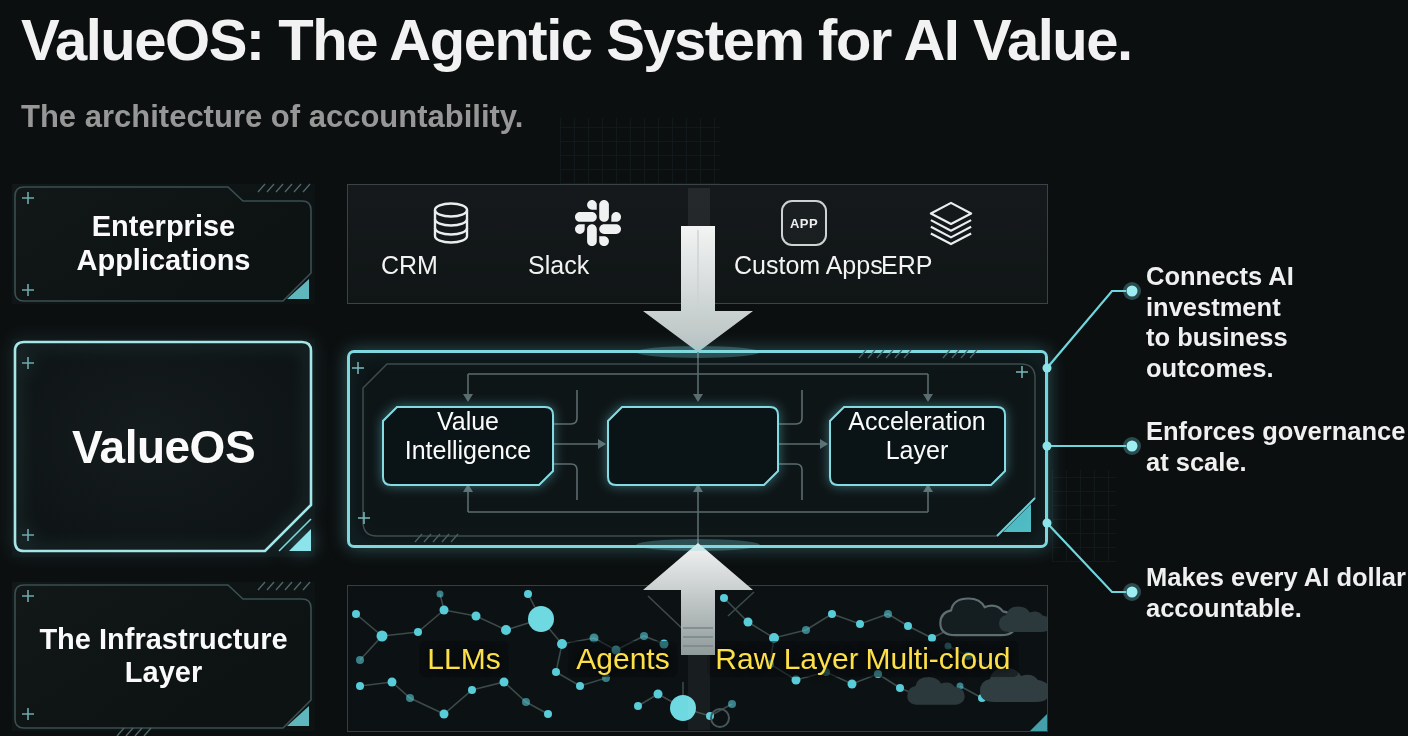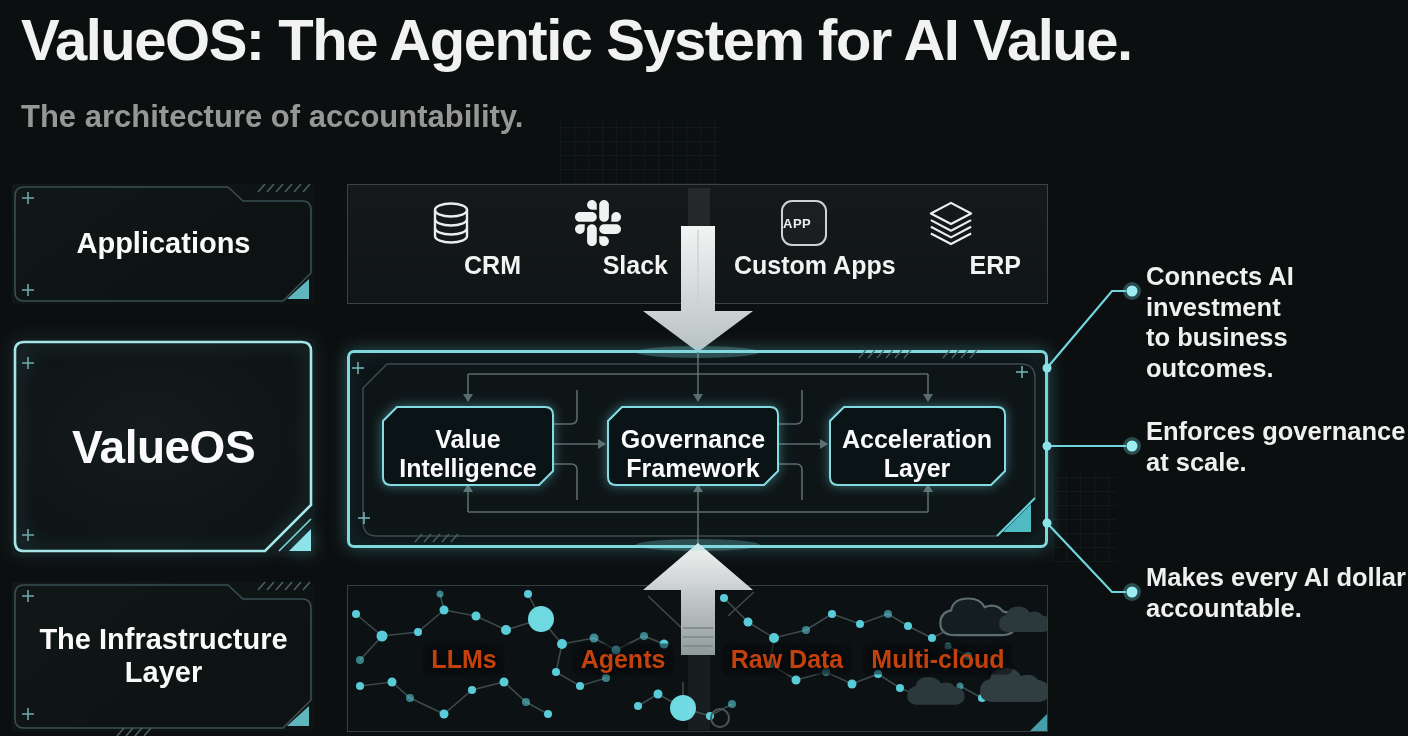--- a/index.html
+++ b/index.html
@@ -29,44 +29,44 @@
   #box-valueos{top:339px;height:218px;background:radial-gradient(ellipse at 45% 45%,#151c1d 0%,#0e1415 75%);}
   #box-valueos .lbl{font-size:46px;letter-spacing:-0.5px;}
   #box-infrastructure{top:582px;height:149px;}
   .glowframe{filter:drop-shadow(0 0 9px rgba(120,220,228,.45));}
 
   
   #apps-row{left:347px;top:184px;width:701px;height:120px;
     border:1.6px solid #3a4446;background:linear-gradient(180deg,#15191b 0%,#101516 100%);}
   .app-item{position:absolute;top:0;width:140px;height:120px;}
   .app-icon{position:absolute;left:50%;top:15px;transform:translateX(-50%);width:46px;height:46px;}
-  .app-label{position:absolute;left:0;right:0;top:66px;text-align:right;
-    color:#f3f3f3;font-size:25px;font-weight:700;white-space:nowrap;}
+  .app-label{position:absolute;left:0;right:0;top:66px;text-align:left;
+    color:#f3f3f3;font-size:25px;font-weight:400;white-space:nowrap;}
   .badge-box{width:46px;height:46px;border:2.2px solid #cdd3d3;border-radius:11px;
-    display:flex;align-items:center;justify-content:flex-start;background:rgba(255,255,255,.03);}
+    display:flex;align-items:center;justify-content:center;background:rgba(255,255,255,.03);}
   .badge-box span{font-size:13px;font-weight:700;letter-spacing:.5px;color:#eeeeee;}
 
   
   #core-box{left:347px;top:350px;width:701px;height:198px;border-radius:7px;
     border:3px solid var(--accent);background:#0c1315;
     box-shadow:0 0 18px rgba(110,216,226,.35), inset 0 0 26px rgba(110,216,226,.10);}
   #core-box svg{position:absolute;left:-3px;top:-3px;overflow:visible;}
-  .module-lbl{position:absolute;width:170px;height:94px;display:flex;align-items:center;
-    justify-content:center;text-align:center;color:#fbfbfb;font-size:25px;font-weight:700;line-height:1.16;z-index:3;}
+  .module-lbl{position:absolute;width:170px;height:94px;display:flex;
+    justify-content:center;text-align:center;color:#fbfbfb;font-size:25px;font-weight:400;line-height:1.16;z-index:3;}
   .module-lbl div span{display:block;}
   #mod-0{left:33px;top:54px;}
   #mod-1{left:258px;top:54px;}
   #mod-2{left:482px;top:54px;}
 
   
   #infra-row{left:347px;top:585px;width:701px;height:147px;
     border:1.6px solid #353f41;background:#0c1113;overflow:hidden;}
   #infra-row .netsvg{position:absolute;left:0;top:0;}
   .infra-label{position:absolute;top:50%;transform:translate(-50%,-50%);
-    color:#c2410c;font-size:25px;font-weight:700;white-space:nowrap;z-index:3;
+    color:#fde047;font-size:30px;font-weight:400;white-space:nowrap;z-index:3;
     background:rgba(8,12,13,.5);padding:1px 8px;border-radius:5px;text-shadow:0 0 8px #000;}
 
   
   .callout{position:absolute;left:1146px;width:270px;color:#f0f0f0;
     font-size:25.5px;font-weight:600;line-height:1.2;z-index:4;}
   .callout span{display:block;}
   #callout-0{top:261px;} #callout-1{top:416px;} #callout-2{top:562px;}
 
   
   .grid-patch{position:absolute;opacity:.05;z-index:1;pointer-events:none;
@@ -92,20 +92,21 @@
       <polygon points="297,95 297,115 275,115" fill="#6fd3da" opacity=".85"></polygon>
       <g stroke="#6fa9ad" stroke-width="1.6">
         <path d="M16 8 V20 M10 14 H22"></path>
           <path d="M16 100 V112 M10 106 H22"></path>
       </g>
       <g stroke="#4e6568" stroke-width="1.4">
         <path d="M246 8 L253 0 M255 8 L262 0 M264 8 L271 0 M273 8 L280 0 M282 8 L289 0 M291 8 L298 0"></path>
       </g>
     </svg>
     <div class="lbl">
+      <span>Enterprise</span>
       <span>Applications</span>
     </div>
   </section>
 
   <section class="lbox" id="box-valueos">
     <svg class="frame glowframe" width="303" height="218">
       <path d="M12 3 H290 Q299 3 299 12 V166 L253 212 H12 Q3 212 3 203 V12 Q3 3 12 3 Z" fill="none" stroke="#a5e6e9" stroke-width="2.6"></path>
       <path d="M299 180 L267 212" fill="none" stroke="#7fd8de" stroke-width="1.6"></path>
       <polygon points="299,190 299,212 277,212" fill="#8ce4ea"></polygon>
       <g stroke="#6fa9ad" stroke-width="1.6">
@@ -231,26 +232,20 @@
       <g fill="#0a1417" stroke="#84dce2" stroke-width="2" style="filter:drop-shadow(0 0 6px rgba(110,220,228,.45));">
         <path d="M50 57 H198 Q206 57 206 65 V121 L192 135 H44 Q36 135 36 127 V71 Z"></path>
         <path d="M275 57 H423 Q431 57 431 65 V121 L417 135 H269 Q261 135 261 127 V71 Z"></path>
         <path d="M497 57 H650 Q658 57 658 65 V121 L644 135 H491 Q483 135 483 127 V71 Z"></path>
       </g>
     </svg>
     <div class="module-lbl" id="mod-0">
       <div>
           <span>Value</span>
           <span>Intelligence</span>
-        </div>
-    </div>
-    <div class="module-lbl" id="mod-1">
-      <div>
-          <span>Governance</span>
-          <span>Framework</span>
         </div>
     </div>
     <div class="module-lbl" id="mod-2">
       <div>
           <span>Acceleration</span>
           <span>Layer</span>
         </div>
     </div>
   </section>
 
@@ -333,21 +328,21 @@
       <g>
         <path transform="translate(588,6) scale(1.08)" fill="#141d20" stroke="#5d6d70" stroke-width="2" d="M18 40 Q4 40 4 29 Q4 19 14 17 Q16 6 30 6 Q41 6 45 14 Q56 10 62 18 Q74 20 74 29 Q74 40 60 40 Z"></path>
         <path transform="translate(648,16) scale(0.75)" fill="#2b383c" d="M18 40 Q4 40 4 29 Q4 19 14 17 Q16 6 30 6 Q41 6 45 14 Q56 10 62 18 Q74 20 74 29 Q74 40 60 40 Z"></path>
         <path transform="translate(556,86) scale(0.82)" fill="#2b383c" d="M18 40 Q4 40 4 29 Q4 19 14 17 Q16 6 30 6 Q41 6 45 14 Q56 10 62 18 Q74 20 74 29 Q74 40 60 40 Z"></path>
         <path transform="translate(628,76) scale(1.0)" fill="#303d41" d="M18 40 Q4 40 4 29 Q4 19 14 17 Q16 6 30 6 Q41 6 45 14 Q56 10 62 18 Q74 20 74 29 Q74 40 60 40 Z"></path>
       </g>
       <polygon points="701,126 701,147 680,147" fill="#4db9c4" opacity=".85"></polygon>
     </svg>
     <div class="infra-label" style="left:116px;">LLMs</div>
     <div class="infra-label" style="left:265px;margin-left:10px;">Agents</div>
-    <div class="infra-label" style="left:439px;">Raw Data</div>
+    <div class="infra-label" style="left:439px;">Raw Layer</div>
     <div class="infra-label" style="left:590px;">Multi-cloud</div>
   </section>
 
   <div class="callout" id="callout-0">
     <span>Connects AI investment</span>
       <span>to business outcomes.</span>
   </div>
   <div class="callout" id="callout-1">
     <span>Enforces governance</span>
       <span>at scale.</span>

